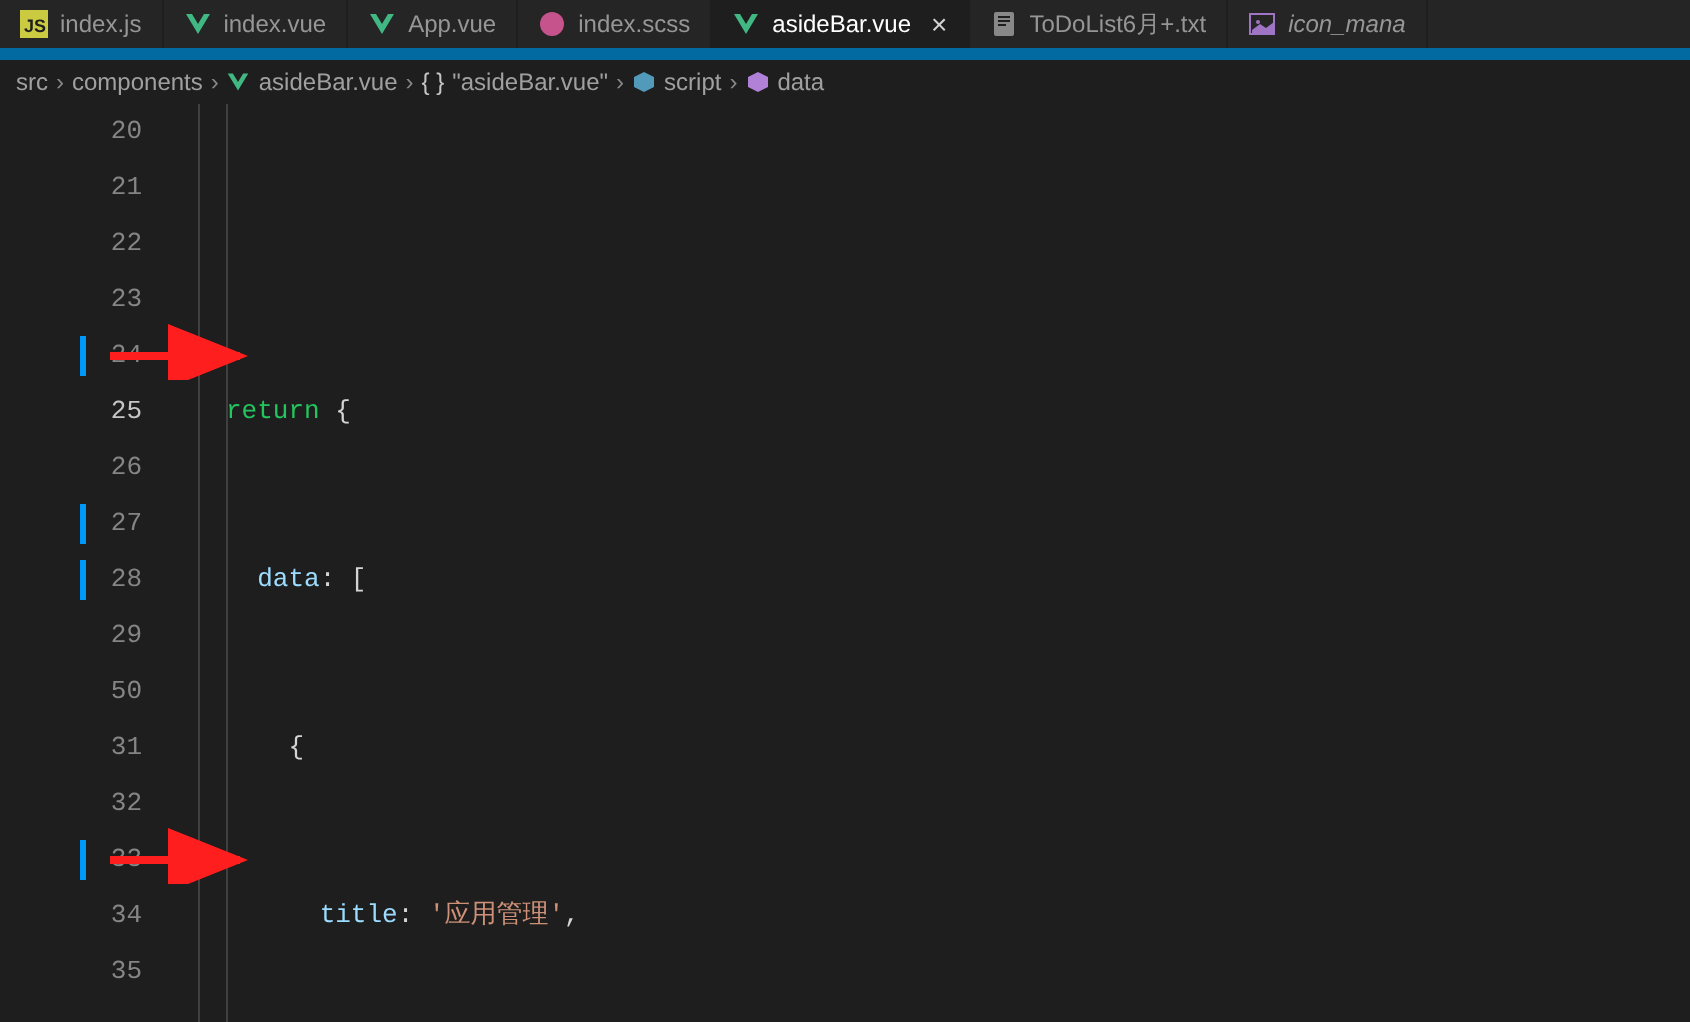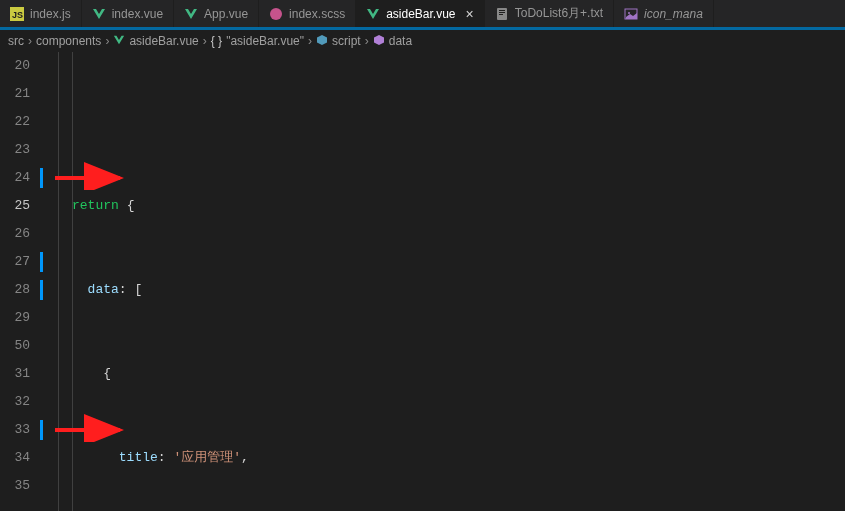--- a/index.html
+++ b/index.html
@@ -10,21 +10,21 @@
     color: #d4d4d4;
     width: 845px;
     height: 511px;
     overflow: hidden;
     position: relative;
   }
   .tabs {
     display: flex;
     background: #252526;
     height: 30px;
-    border-bottom: 3px solid #0369a1;
+    border-bottom: 6px solid #0369a1;
   }
   .tab {
     display: flex;
     align-items: center;
     padding: 0 10px;
     color: #969696;
     font-size: 12px;
     border-right: 1px solid #1e1e1e;
     cursor: pointer;
     gap: 6px;
@@ -45,34 +45,35 @@
     display: flex;
     align-items: center;
     height: 22px;
     padding: 0 8px;
     color: #a0a0a0;
     font-size: 12px;
     background: #1e1e1e;
     font-family: 'Segoe UI', Arial, sans-serif;
   }
   .crumb-sep { margin: 0 4px; color: #888; }
-  .crumb { display: flex; align-items: flex-start; gap: 4px; }
+  .crumb { display: flex; align-items: center; gap: 4px; }
   .editor {
     position: relative;
     display: flex;
     height: calc(100% - 52px);
     background: #1e1e1e;
   }
   .gutter {
     width: 44px;
     text-align: right;
     padding-right: 14px;
     color: #858585;
     user-select: none;
     line-height: 28px;
+    margin-left: 41px;
   }
   .gutter .current { color: #c6c6c6; }
   .marker-col {
     position: absolute;
     left: 40px;
     top: 0;
     width: 3px;
     height: 100%;
   }
   .marker {

